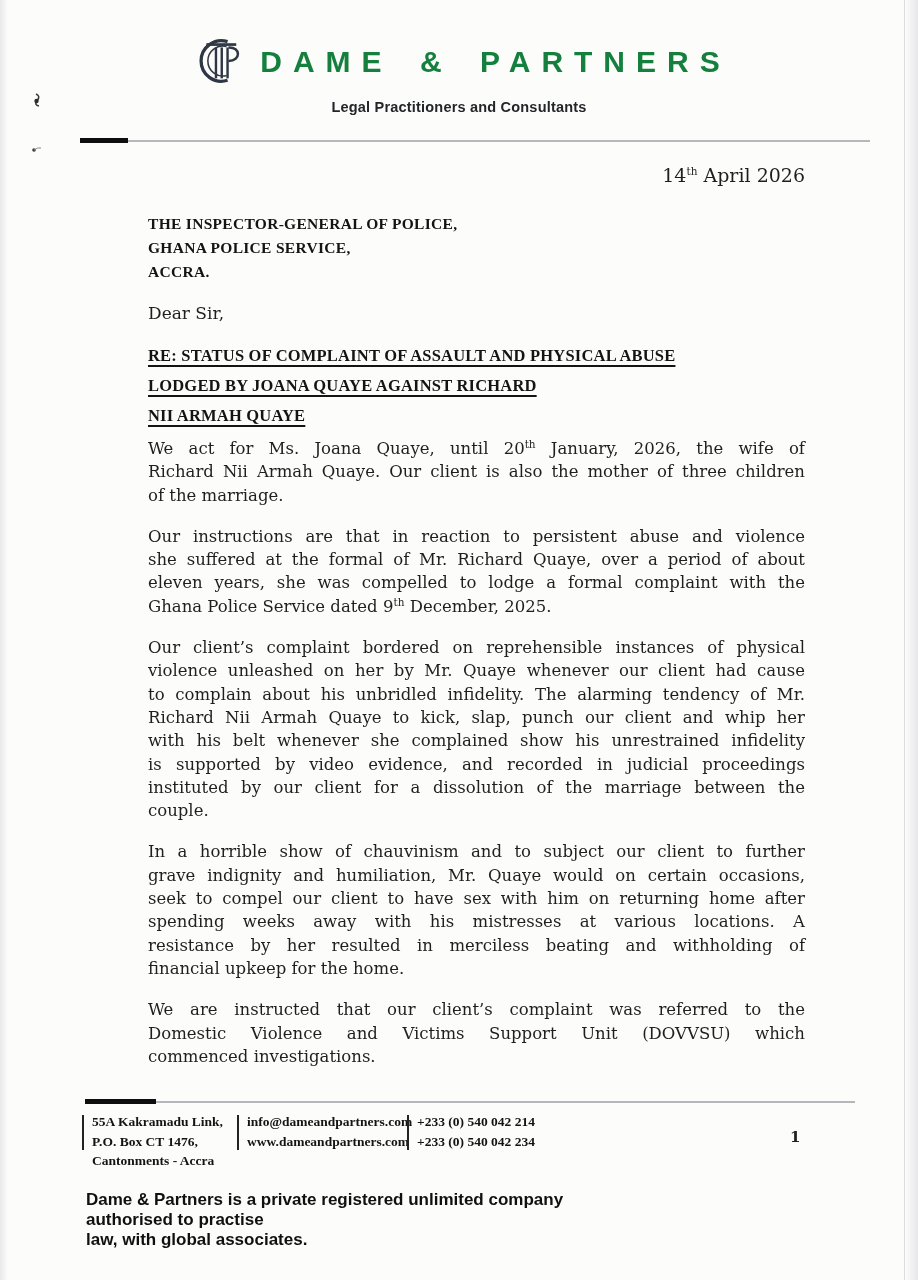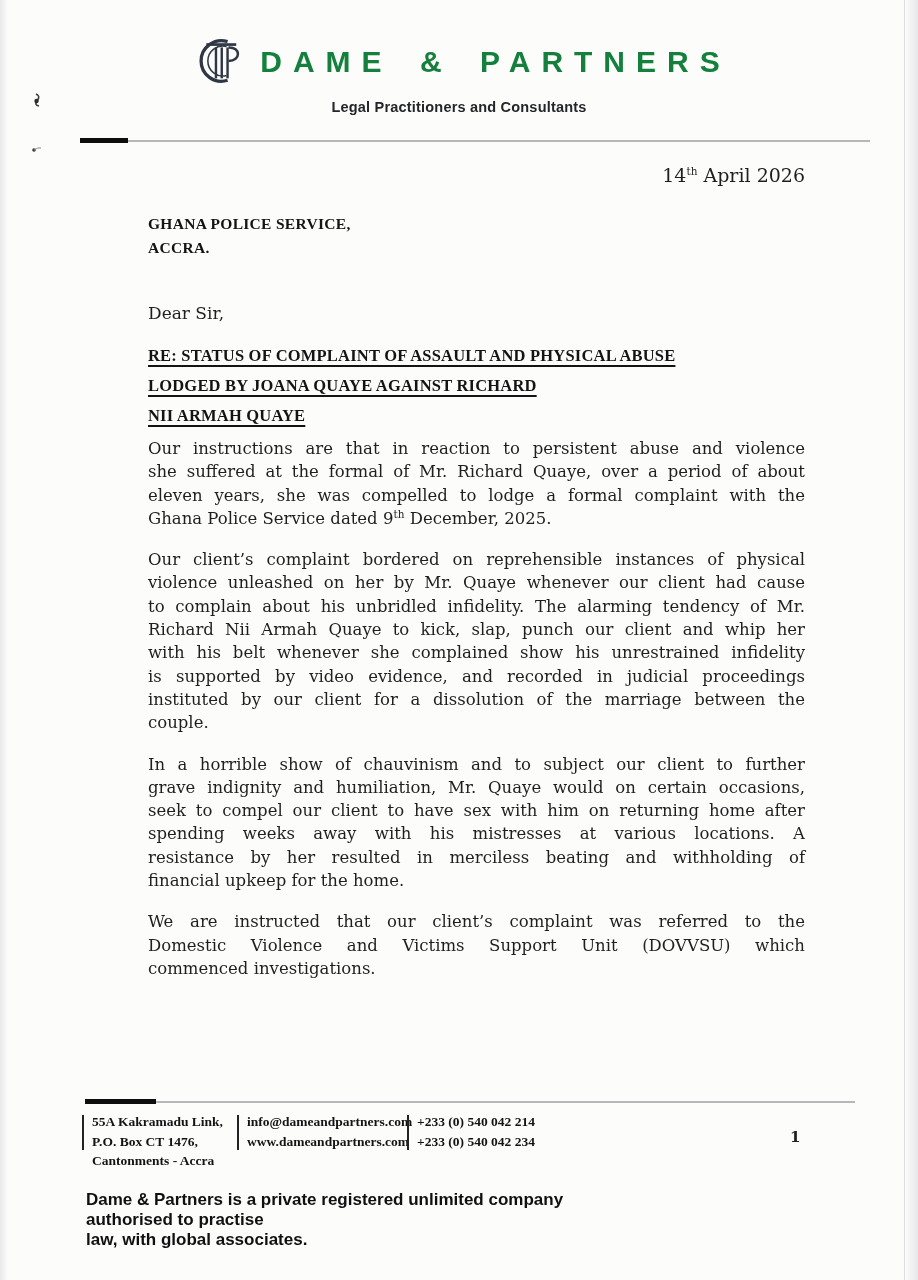--- a/index.html
+++ b/index.html
@@ -102,33 +102,39 @@
     <path d="M12 4 q5 2 1 7 q-3 4 2 5" stroke="#3c3c3c" stroke-width="1.6" fill="none"></path>
     <circle cx="12.5" cy="11" r="2.2" fill="#2c2c2c"></circle>
     <circle cx="10" cy="60" r="1.8" fill="#3a3a3a"></circle>
     <path d="M10 60 q4 -3 7 -2" stroke="#8a8a8a" stroke-width="1" fill="none"></path>
   </svg>
 </div>
 
 <div class="date">14<sup>th</sup> April 2026</div>
 
 <div class="recipient">
+    <div class="rline">THE INSPECTOR-GENERAL OF POLICE,</div>
     <div class="rline">GHANA POLICE SERVICE,</div>
     <div class="rline">ACCRA.</div>
   </div>
 
 <div class="salutation">Dear Sir,</div>
 
 <div class="subject">
     <div class="line">RE: STATUS OF COMPLAINT OF ASSAULT AND PHYSICAL ABUSE</div>
     <div class="line">LODGED BY JOANA QUAYE AGAINST RICHARD</div>
     <div class="line">NII ARMAH QUAYE</div>
   </div>
 
 <div class="body-text">
+    <div class="para">
+      <div class="jline">We act for Ms. Joana Quaye, until 20<sup>th</sup> January, 2026, the wife of</div>
+      <div class="jline">Richard Nii Armah Quaye. Our client is also the mother of three children</div>
+      <div class="jline jlast">of the marriage.</div>
+    </div>
     <div class="para">
       <div class="jline">Our instructions are that in reaction to persistent abuse and violence</div>
       <div class="jline">she suffered at the formal of Mr. Richard Quaye, over a period of about</div>
       <div class="jline">eleven years, she was compelled to lodge a formal complaint with the</div>
       <div class="jline jlast">Ghana Police Service dated 9<sup>th</sup> December, 2025.</div>
     </div>
     <div class="para">
       <div class="jline">Our client’s complaint bordered on reprehensible instances of physical</div>
       <div class="jline">violence unleashed on her by Mr. Quaye whenever our client had cause</div>
       <div class="jline">to complain about his unbridled infidelity. The alarming tendency of Mr.</div>

